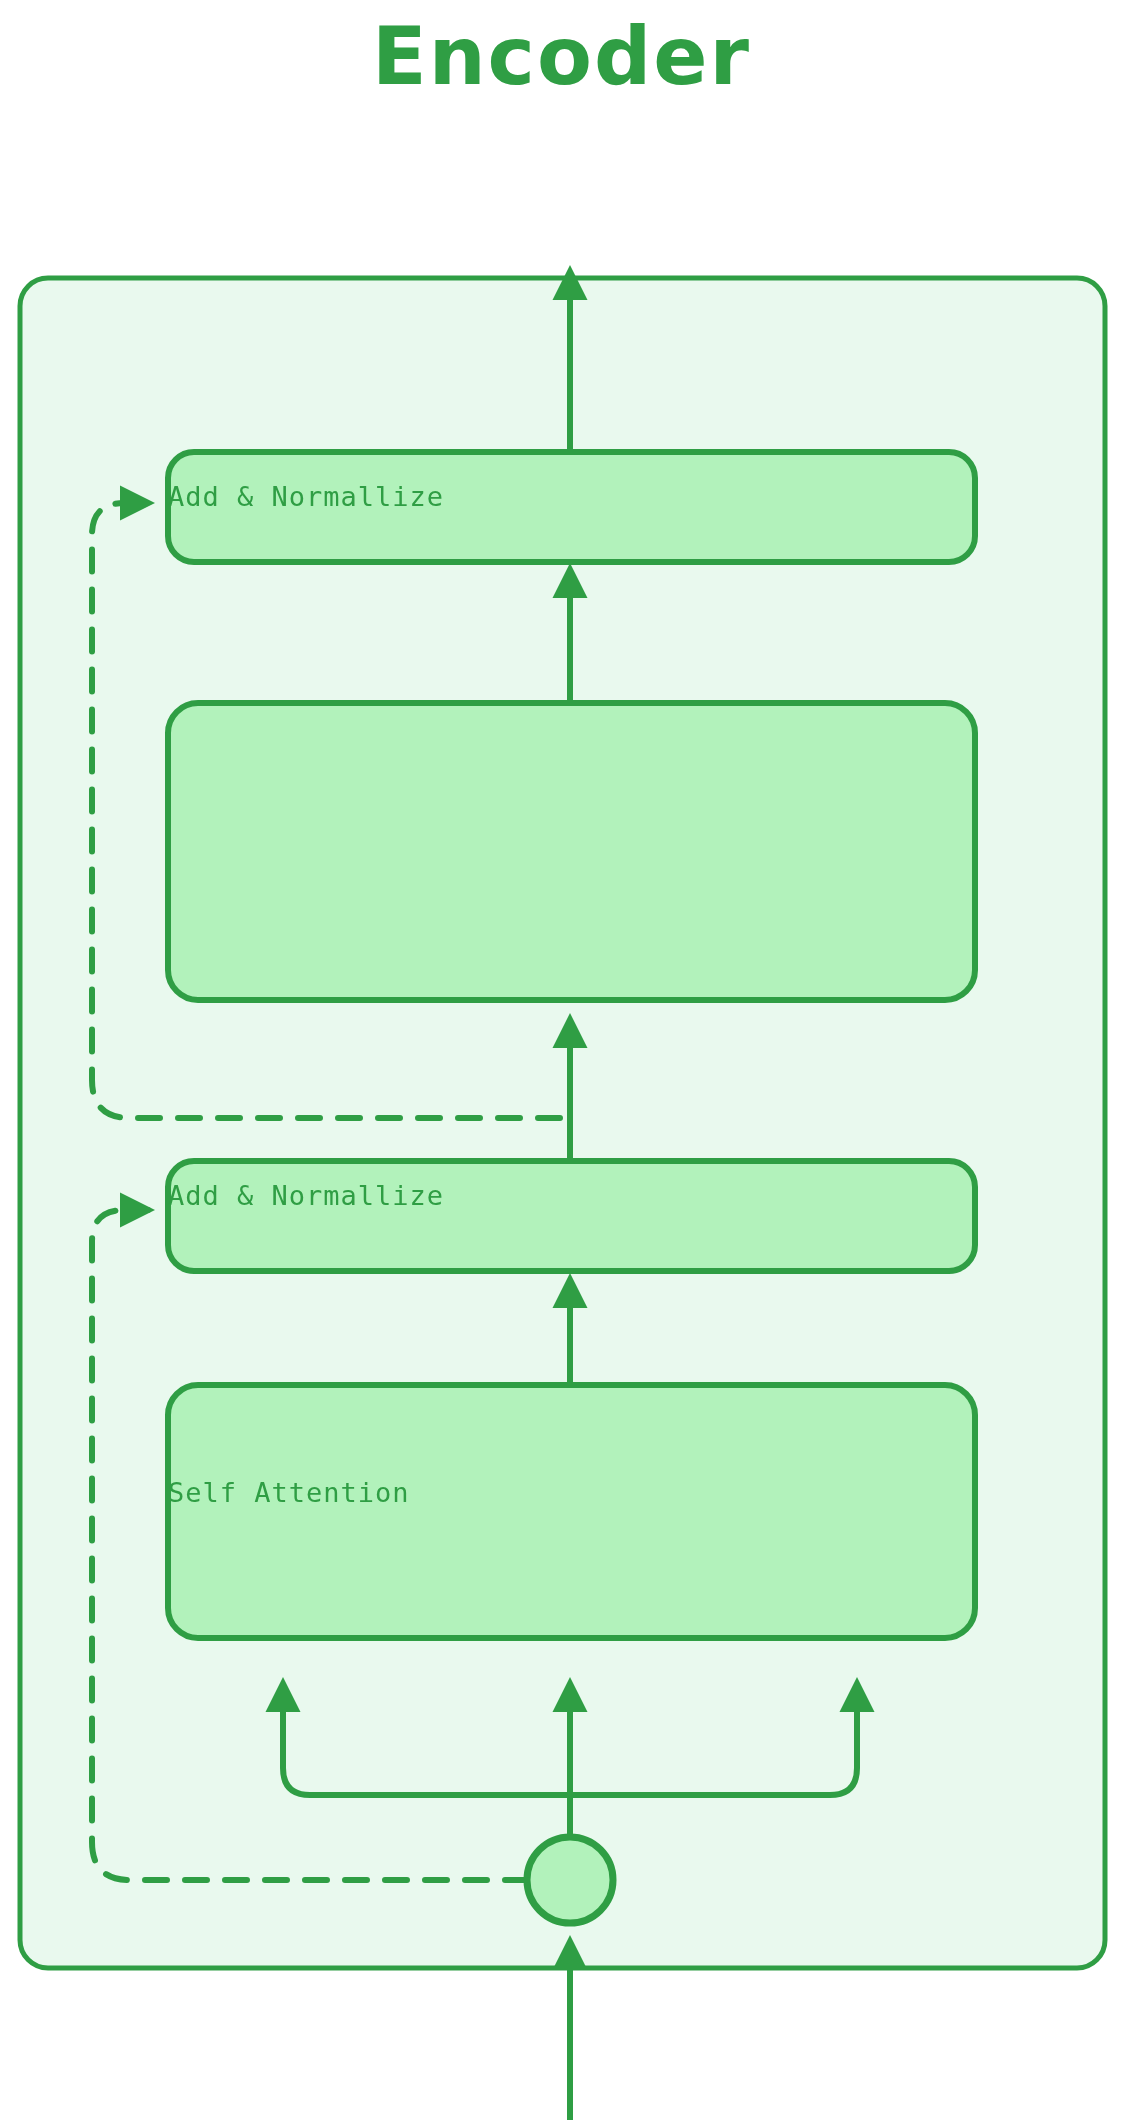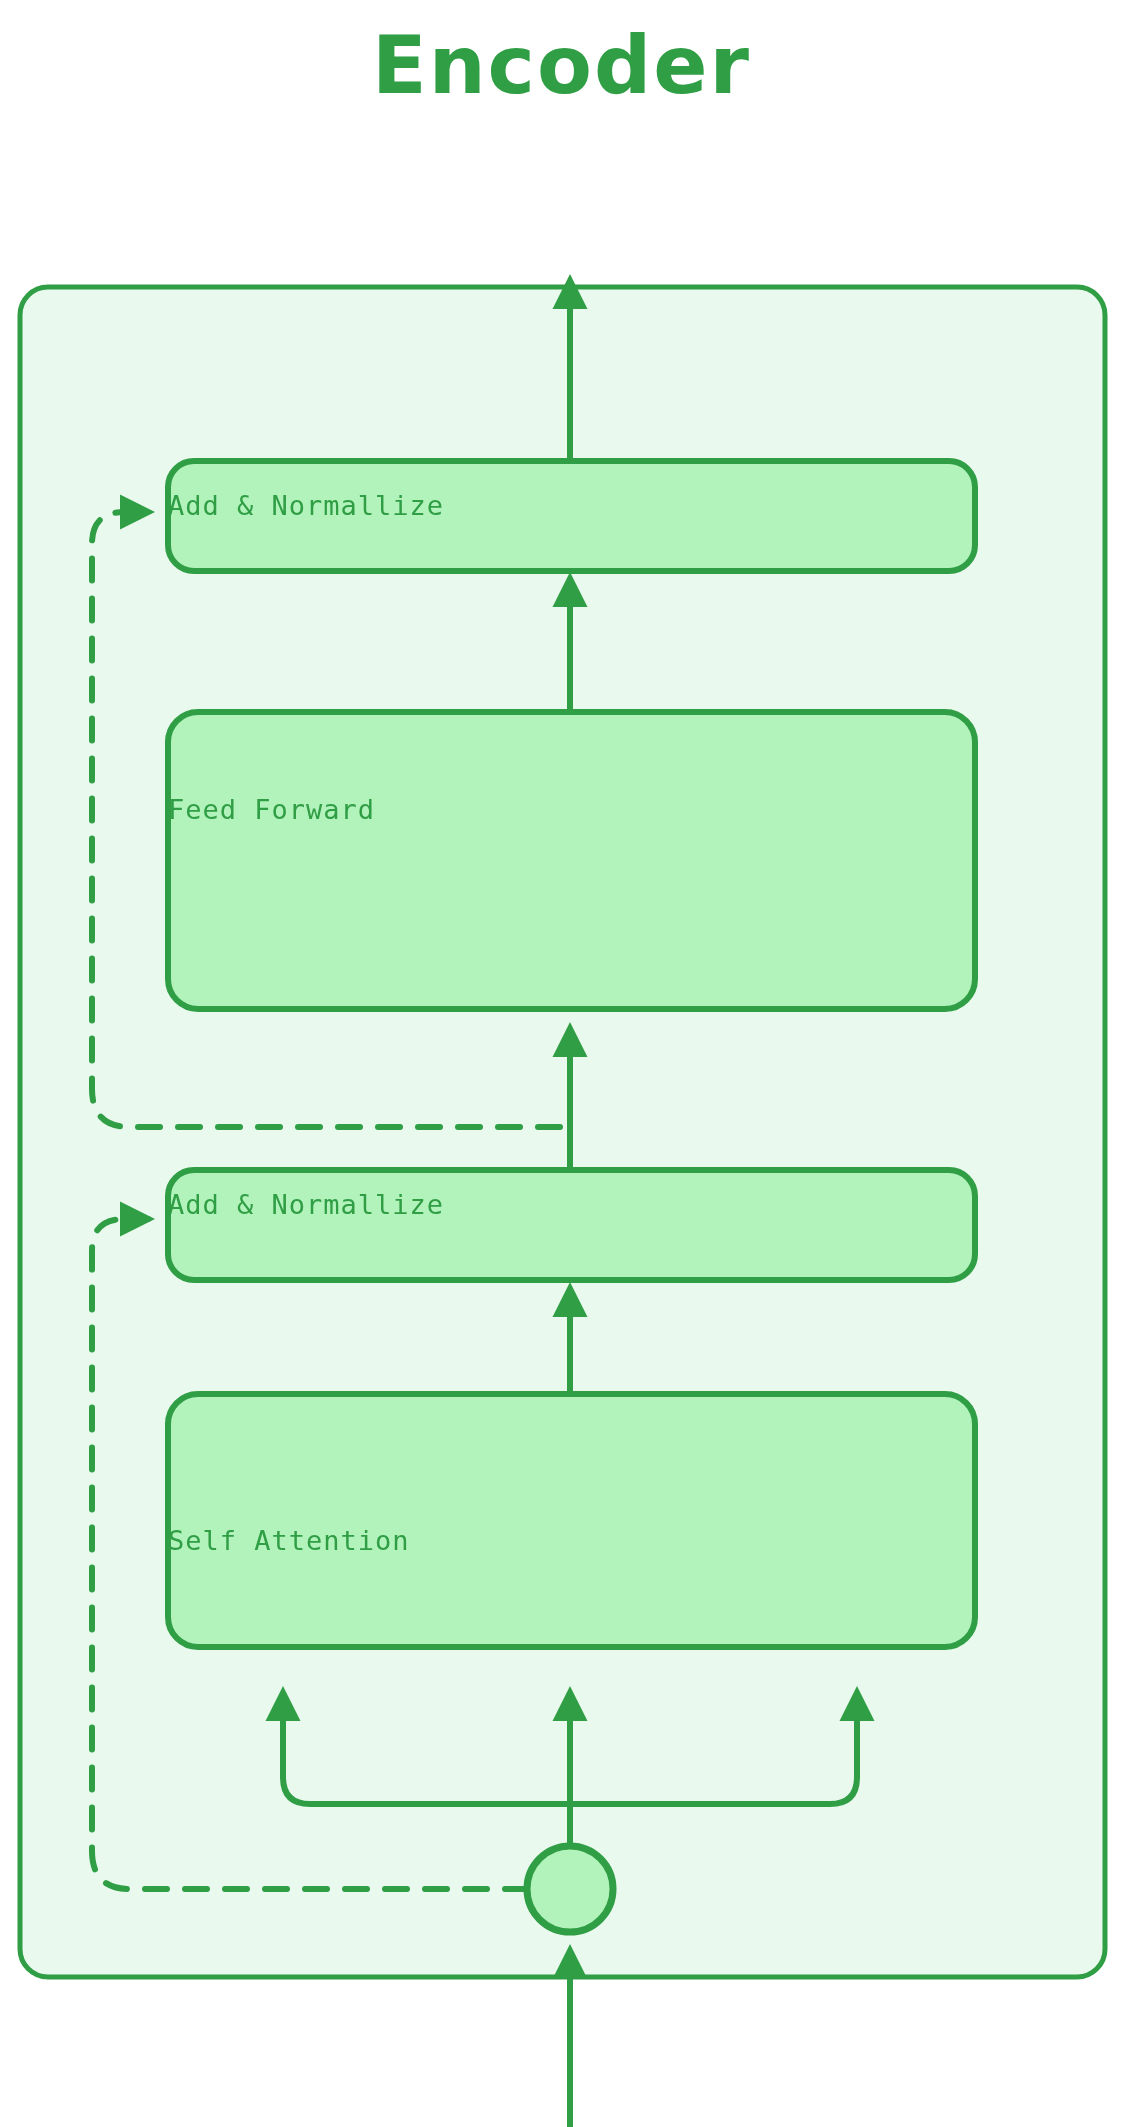--- a/index.html
+++ b/index.html
@@ -9,21 +9,21 @@
   }
   body {
     width: 1123px;
     height: 2127px;
     position: relative;
     overflow: hidden;
     font-family: "DejaVu Sans Mono", monospace;
   }
   #stage {
     position: absolute;
-    left: 0; top: 9px;
+    left: 0; top: 0;
     width: 1123px;
     height: 1653px;
   }
   #diagram-svg {
     position: absolute;
     left: 0; top: 0;
     width: 1123px;
     height: 2127px;
     display: block;
   }
@@ -46,21 +46,21 @@
     font-family: "DejaVu Sans Mono", monospace;
     font-size: 27px;
     color: #2f9e44;
     letter-spacing: 1px;
     white-space: nowrap;
     user-select: none;
   }
   .lbl-addnorm1 { left: 168px; top: 481px;  width: 807px; }
   .lbl-ff       { left: 168px; top: 785px;  width: 807px; }
   .lbl-addnorm2 { left: 168px; top: 1180px; width: 807px; }
-  .lbl-sa       { left: 168px; top: 1477px; width: 807px; margin-top: 39px; }
+  .lbl-sa       { left: 168px; top: 1477px; width: 807px; }
 </style>
 </head>
 <body>
 
 <div id="stage">
 
   <div class="diagram-title">Encoder</div>
 
   <svg id="diagram-svg" viewBox="0 0 1123 2127" xmlns="http://www.w3.org/2000/svg">
 
@@ -104,19 +104,18 @@
     <line x1="570" y1="703" x2="570" y2="570" stroke="#2f9e44" stroke-width="6" marker-end="url(#arrowSolid)"></line>
 
     <rect x="168" y="452" width="807" height="110" rx="26" ry="26" fill="#b2f2bb" stroke="#2f9e44" stroke-width="6"></rect>
 
     <line x1="570" y1="452" x2="570" y2="272" stroke="#2f9e44" stroke-width="6" marker-end="url(#arrowSolid)"></line>
 
   </svg>
 
   <div class="node-label lbl-addnorm1">Add &amp; Normallize</div>
 
-  <div class="node-label lbl-ff">Feed Forward</div>
 
   <div class="node-label lbl-addnorm2">Add &amp; Normallize</div>
 
   <div class="node-label lbl-sa">Self Attention</div>
 
 </div>
 
 </body></html>

